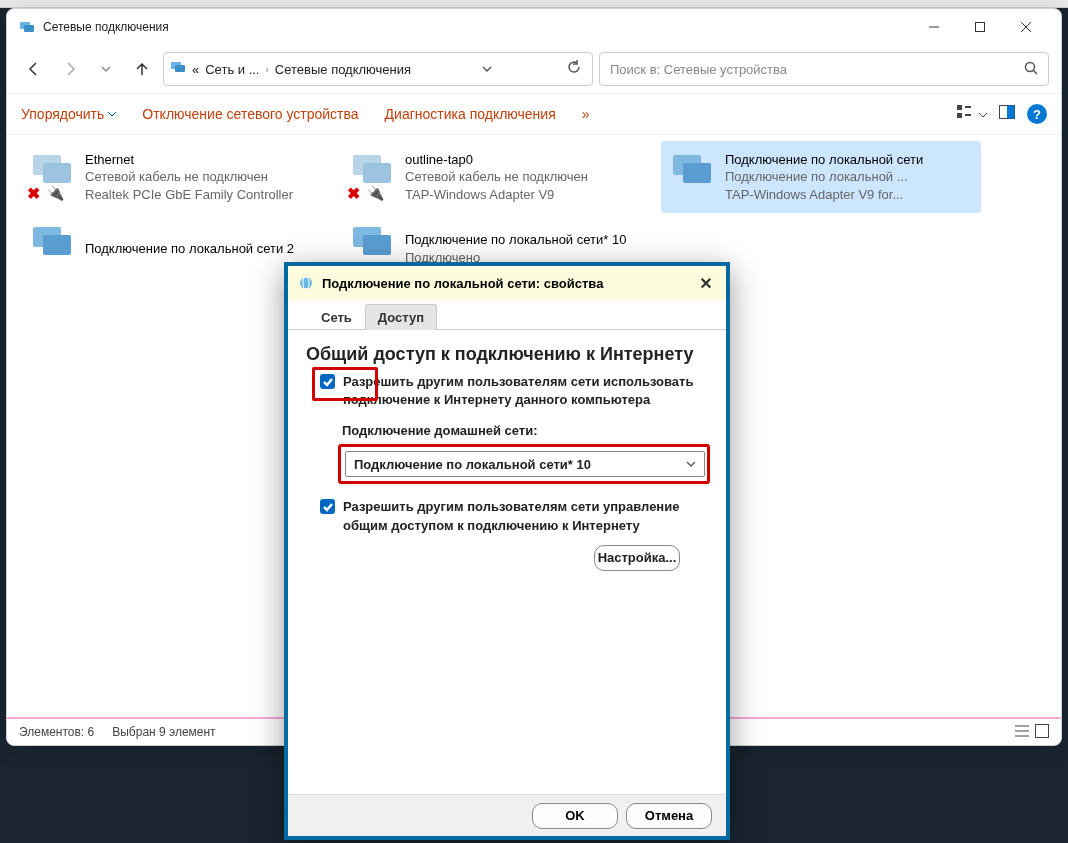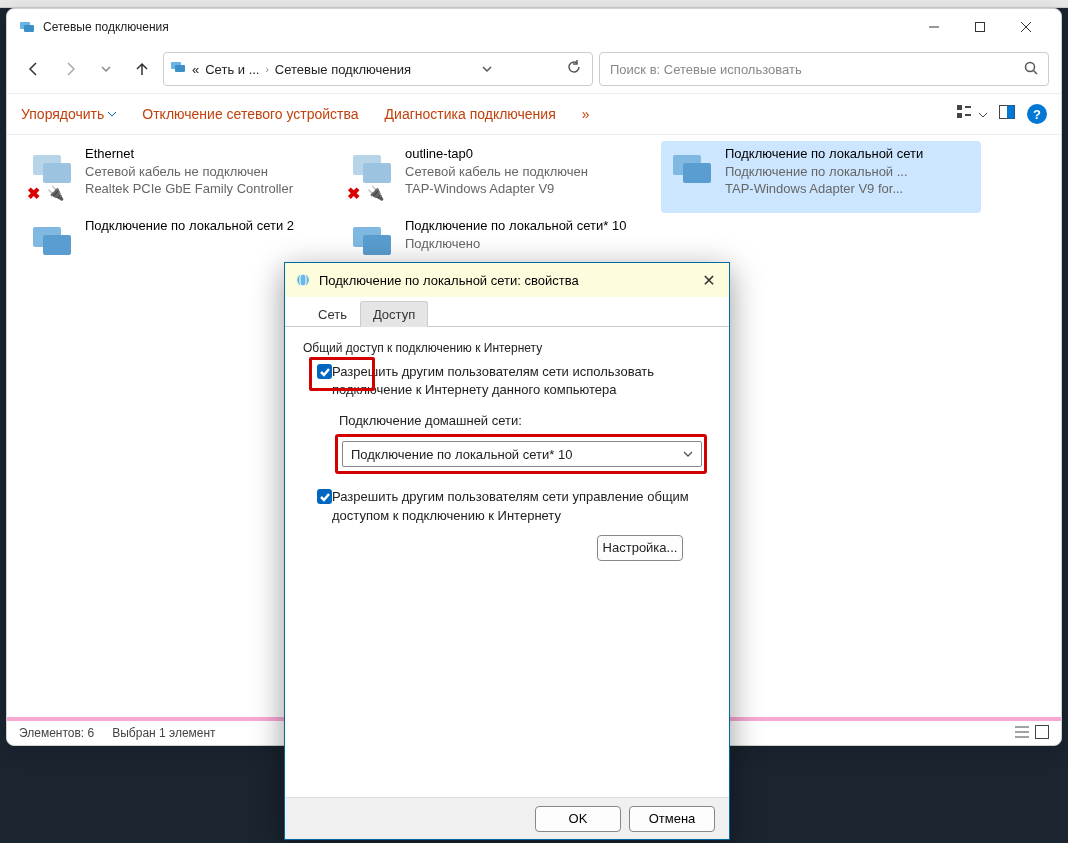--- a/index.html
+++ b/index.html
@@ -38,53 +38,53 @@
 .cmd { font-size: 14px; color: #c2410c; display: flex; align-items: center; gap: 4px; }
 .cmdbar .spacer { flex: 1; }
 .view-icons { display:flex; gap:12px; align-items:center; color:#444; }
 .help-icon { width:20px; height:20px; border-radius:50%; background:#0078d4; color:#fff; display:flex; align-items:center; justify-content:center; font-size:13px; font-weight:bold; }
 
 
 .content { flex: 1; padding: 6px 14px; display: flex; flex-wrap: wrap; align-content: flex-start; }
 .tile { width: 320px; height: 72px; display: flex; padding: 4px 6px; border-radius: 4px; }
 .tile.selected { background: #cce6ff; }
 .tile-icon { width: 52px; height: 60px; display:flex; align-items:center; justify-content:center; position: relative; }
-.tile-text { flex:1; padding-left: 6px; display:flex; flex-direction:column; justify-content:flex-start; font-size: 13px; line-height: 1.35; }
+.tile-text { flex:1; padding-left: 6px; display:flex; flex-direction:column; justify-content:center; font-size: 13px; line-height: 1.35; }
 .tile-text .line1 { color:#000; }
 .tile-text .line2, .tile-text .line3 { color:#666; }
 
 
-.statusbar { height: 28px; border-top: 4px solid #f9a8d4; display:flex; align-items:center; padding: 0 12px; font-size: 12px; color:#444; gap: 18px; }
+.statusbar { height: 28px; border-top: 2px solid #f9a8d4; display:flex; align-items:center; padding: 0 12px; font-size: 12px; color:#444; gap: 18px; }
 .statusbar .spacer { flex:1; }
 .statusbar .sb-icons { display:flex; gap:6px; }
 
 
 .dialog {
   position: absolute; top: 262px; left: 284px; width: 446px; height: 578px;
-  background: #fff; border: 1px solid #0369a1; box-shadow: 0 8px 30px rgba(0,0,0,0.4);
+  background: #fff; border: 4px solid #0369a1; box-shadow: 0 8px 30px rgba(0,0,0,0.4); font-weight: bold;
 }
 .dlg-title { height: 34px; background: #fdfddd; display:flex; align-items:center; padding: 0 10px; font-size: 13px; }
 .dlg-title .dlg-icon { width:16px; height:16px; margin-right: 8px; }
 .dlg-title .txt { flex:1; }
 .dlg-title .close { font-size: 16px; color:#333; width: 20px; text-align:center; }
 .tab-strip { height: 30px; padding: 0 20px; display:flex; align-items:flex-end; border-bottom: 1px solid #ccc; }
 .tab { padding: 5px 12px; font-size: 13px; color:#333; border: 1px solid transparent; border-bottom: none; border-radius: 3px 3px 0 0; position: relative; top: 1px; }
 .tab.active { border-color: #ccc; background: #e5e5e5; }
 .dlg-body { padding: 14px 18px 14px 18px; font-size: 13px; color:#222; }
-.group-title { font-size: 12px; margin-bottom: 8px; }
-.check-row { display:flex; align-items:flex-start; gap: 0; margin: 8px 0 8px 14px; }
+.group-title { font-size: 18px; margin-bottom: 8px; }
+.check-row { display:flex; align-items:flex-start; gap: 8px; margin: 8px 0 8px 14px; }
 .check-row .cb { width:15px; height:15px; background:#0067c0; border-radius:3px; display:flex; align-items:center; justify-content:center; flex-shrink:0; margin-top:1px; }
 .check-row .cb svg { stroke:#fff; stroke-width:2.5; }
 .check-row .lbl { line-height: 1.4; }
 .hl-red { border: 3px solid #d30000; border-radius: 2px; }
 .sub-label { margin: 14px 0 6px 36px; }
 .select { width: 360px; height: 26px; border:1px solid #888; border-radius:2px; display:flex; align-items:center; padding: 0 8px; font-size:13px; justify-content:space-between; background:#fff; }
 .hl-select { border: 3px solid #d30000; padding: 4px; margin-left:32px; width:372px; border-radius:3px; }
 .btn-row { display:flex; justify-content:flex-end; margin: 10px 28px 0 0; }
-.winbtn { min-width: 86px; height: 26px; border:1px solid #888; border-radius:4px; background:#fdfdfd; font-size:13px; display:flex; align-items:center; justify-content:center; }
+.winbtn { min-width: 86px; height: 26px; border:1px solid #888; border-radius:10px; background:#fdfdfd; font-size:13px; display:flex; align-items:center; justify-content:center; }
 .dlg-footer { position:absolute; bottom:0; left:0; right:0; height: 42px; background:#f0f0f0; border-top:1px solid #ddd; display:flex; align-items:center; justify-content:flex-end; gap:8px; padding: 0 14px; }
 .red-x { position:absolute; bottom:2px; left:0; color:#d00; font-weight:bold; font-size:16px; }
 .plug { position:absolute; bottom:4px; left:20px; font-size:14px; }
 
 </style>
 </head>
 <body>
 
 <div class="taskbar-sliver"></div>
 
@@ -151,21 +151,21 @@
       <span class="addr-drop"><svg width="10" height="10">
             <path d="M1 3 L5 7 L9 3" fill="none" stroke="#555" stroke-width="1.5"></path>
           </svg></span>
       <span class="refresh"><svg width="14" height="14" viewBox="0 0 14 14">
             <path d="M12 7a5 5 0 1 1-2-4" fill="none" stroke="#555" stroke-width="1.5"></path>
             <path d="M10 0 v4 h-4" fill="none" stroke="#555" stroke-width="1.5"></path>
           </svg></span>
     </div>
 
     <div class="search-box">
-      <span class="ph">Поиск в: Сетевые использовать</span>
+      <span class="ph">Поиск в: Сетевые устройства</span>
       <span class="search-icon"><svg width="14" height="14" viewBox="0 0 14 14">
             <circle cx="6" cy="6" r="4.5" fill="none" stroke="#555" stroke-width="1.5"></circle>
             <line x1="9.5" y1="9.5" x2="13" y2="13" stroke="#555" stroke-width="1.5"></line>
           </svg></span>
     </div>
   </div>
 
   <div class="cmdbar">
     <div class="cmd">
         <span>Упорядочить</span> 
@@ -258,21 +258,21 @@
         </div>
         <div class="tile-text">
           <div class="line1">Подключение по локальной сети* 10</div>
           <div class="line2">Подключено</div>
         </div>
       </div>
     </div>
 
   <div class="statusbar">
     <span>Элементов: 6</span>
-    <span>Выбран 1 элемент</span>
+    <span>Выбран 9 элемент</span>
     <div class="spacer"></div>
     <div class="sb-icons">
       <span><svg width="14" height="14">
             <line x1="0" y1="2" x2="14" y2="2" stroke="#444"></line>
             <line x1="0" y1="7" x2="14" y2="7" stroke="#444"></line>
             <line x1="0" y1="12" x2="14" y2="12" stroke="#444"></line>
           </svg></span>
       <span><svg width="14" height="14">
             <rect x="0.5" y="0.5" width="13" height="13" fill="none" stroke="#444"></rect>
           </svg></span>

